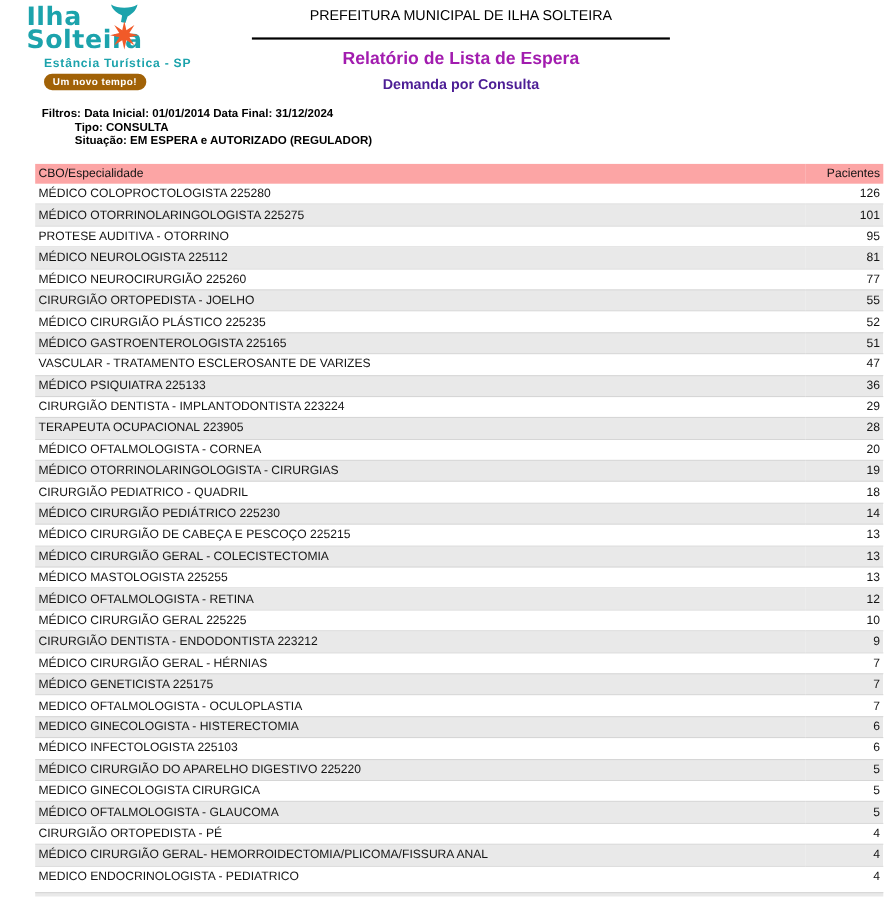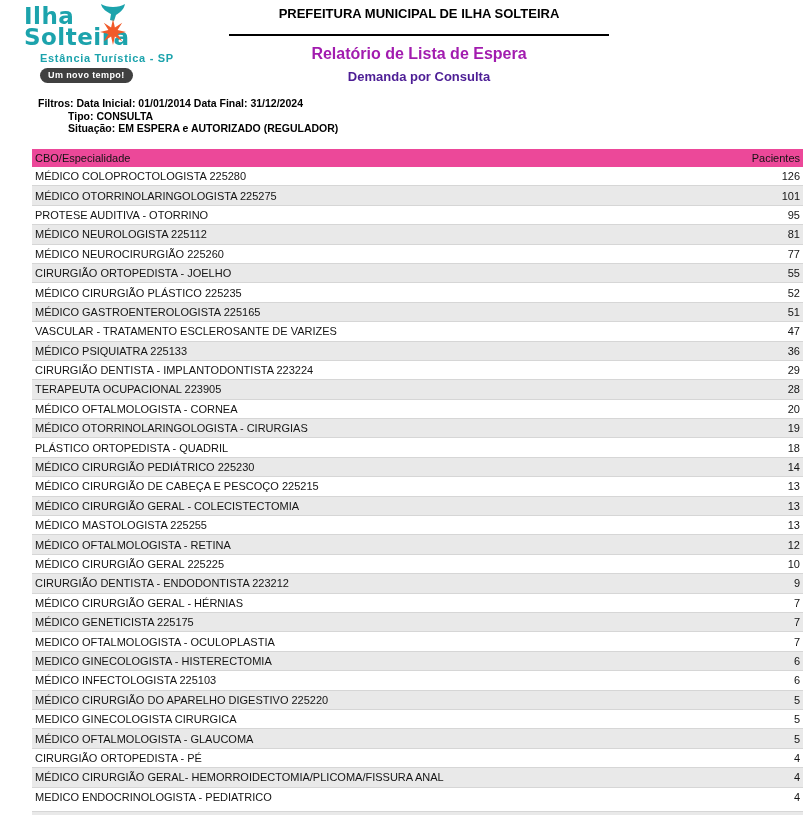--- a/index.html
+++ b/index.html
@@ -11,40 +11,40 @@
   .logo{position:absolute;left:24px;top:6px;width:150px;}
   .logo-name{
     color:#1CA3AC;font-family:"DejaVu Sans",sans-serif;font-weight:bold;
     font-size:23px;line-height:21px;letter-spacing:0.5px;
   }
   .logo-star{position:absolute;left:68px;top:-3px;}
   .logo-sub{
     color:#1CA3AC;font-size:11px;font-weight:bold;letter-spacing:0.7px;margin-top:4px;margin-left:16px;
   }
   .logo-pill{
-    display:inline-block;background:#404040;color:#fff;font-size:9px;font-weight:bold;
+    display:inline-block;background:#a16207;color:#fff;font-size:9px;font-weight:bold;
     padding:2px 8px 3px 8px;border-radius:8px;margin-top:3px;margin-left:16px;letter-spacing:0.4px;
   }
   
   .title-block{position:absolute;left:229px;top:6px;width:380px;text-align:center;}
-  .org{font-size:13px;font-weight:bold;color:#000;}
+  .org{font-size:13px;font-weight:normal;color:#000;}
   .rule{border:0;border-top:2px solid #000;margin:13px 0 0 0;}
   .report-title{font-size:16px;font-weight:bold;color:#a21caf;margin-top:9px;}
   .report-subtitle{font-size:13px;font-weight:bold;color:#4c1d95;margin-top:6px;}
   
   .filters{position:absolute;left:38px;top:97px;font-size:10.5px;font-weight:bold;
            line-height:12.5px;color:#000;}
   .filter-line.indent{padding-left:30px;}
   
   .tbl{
     position:absolute;left:32px;top:149px;width:771px;
     border-collapse:collapse;table-layout:fixed;font-size:11px;color:#141414;
   }
   .tbl th{
-    background:#ec4899;height:18px;font-weight:normal;text-align:left;
+    background:#fca5a5;height:18px;font-weight:normal;text-align:left;
     padding:0 3px;font-size:11px;
   }
   .tbl th.c-count{text-align:right;}
   .tbl td{height:18.4px;padding:0 3px;white-space:nowrap;overflow:hidden;}
   .tbl td.c-count{text-align:right;}
   .tbl tbody tr:nth-child(even) td{
     background:#E9E9E9;border-top:1px solid #D6D6D6;border-bottom:1px solid #D6D6D6;
   }
   .partial-row{
     position:absolute;left:32px;top:811px;width:771px;height:5px;
@@ -142,21 +142,21 @@
       </tr>
       <tr>
         <td class="c-spec">MÉDICO OFTALMOLOGISTA - CORNEA</td>
         <td class="c-count">20</td>
       </tr>
       <tr>
         <td class="c-spec">MÉDICO OTORRINOLARINGOLOGISTA - CIRURGIAS</td>
         <td class="c-count">19</td>
       </tr>
       <tr>
-        <td class="c-spec">PLÁSTICO ORTOPEDISTA - QUADRIL</td>
+        <td class="c-spec">CIRURGIÃO PEDIATRICO - QUADRIL</td>
         <td class="c-count">18</td>
       </tr>
       <tr>
         <td class="c-spec">MÉDICO CIRURGIÃO PEDIÁTRICO 225230</td>
         <td class="c-count">14</td>
       </tr>
       <tr>
         <td class="c-spec">MÉDICO CIRURGIÃO DE CABEÇA E PESCOÇO 225215</td>
         <td class="c-count">13</td>
       </tr>

